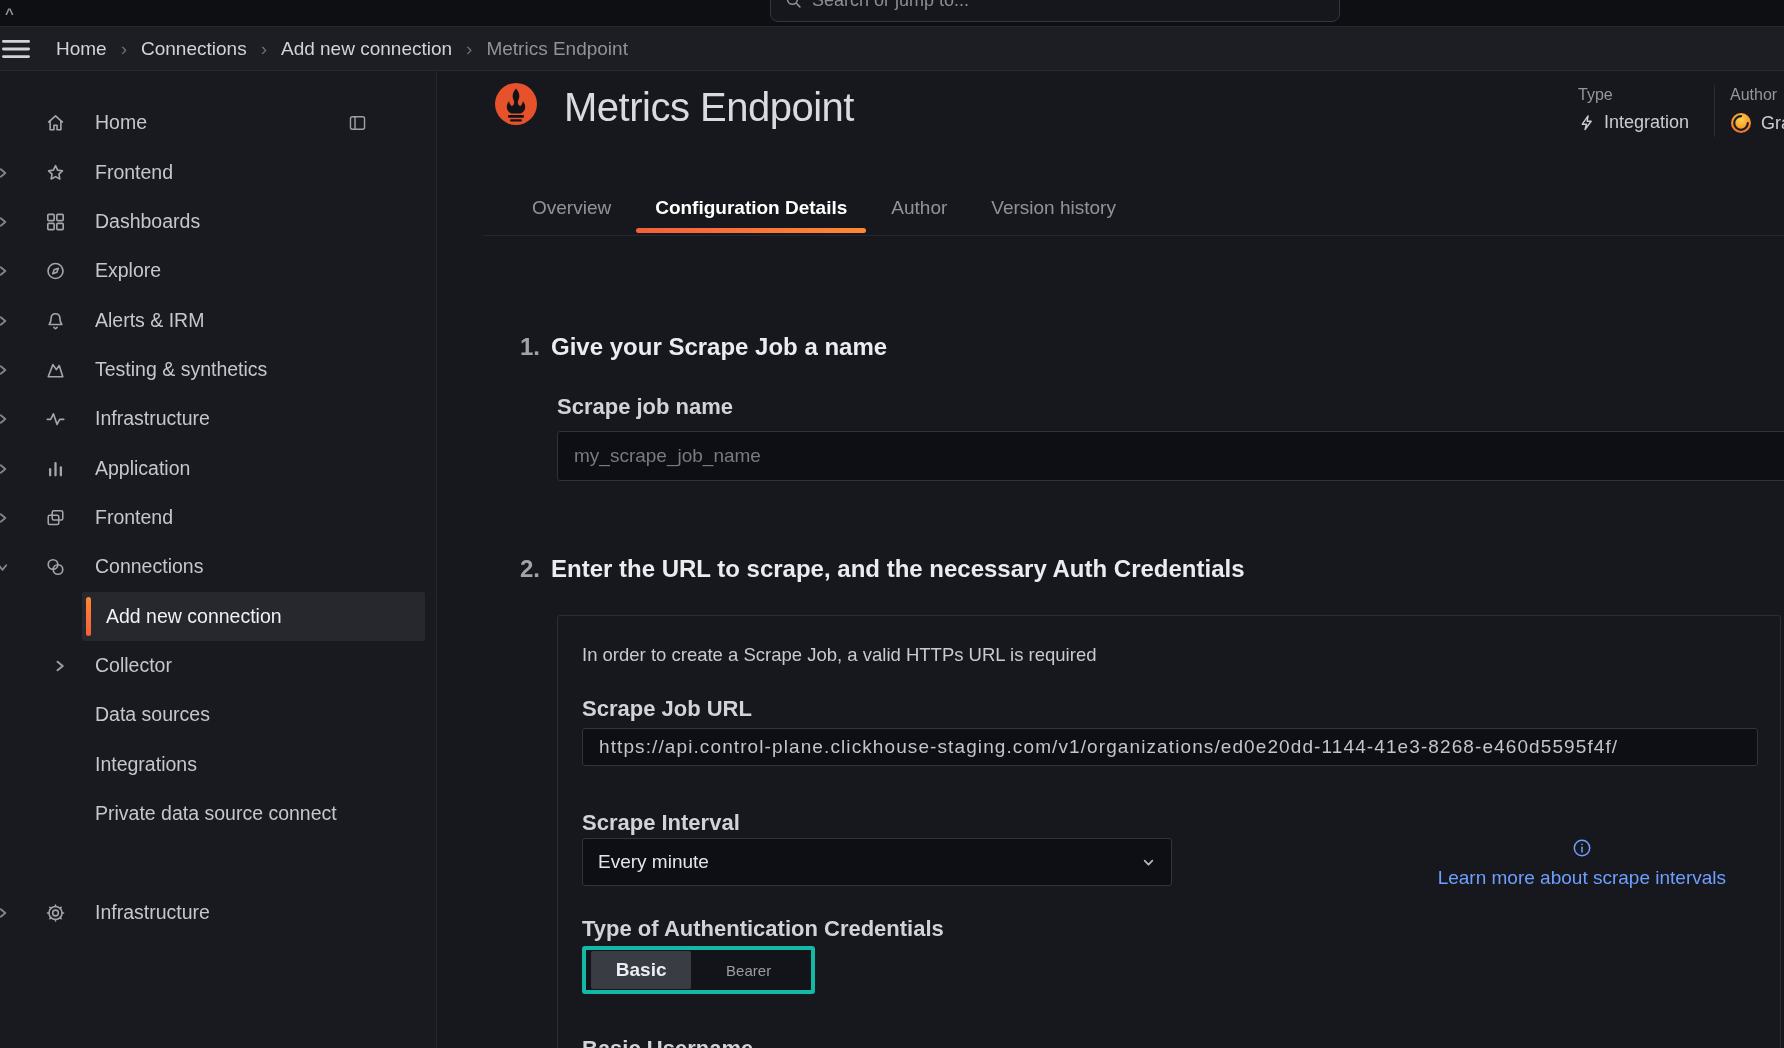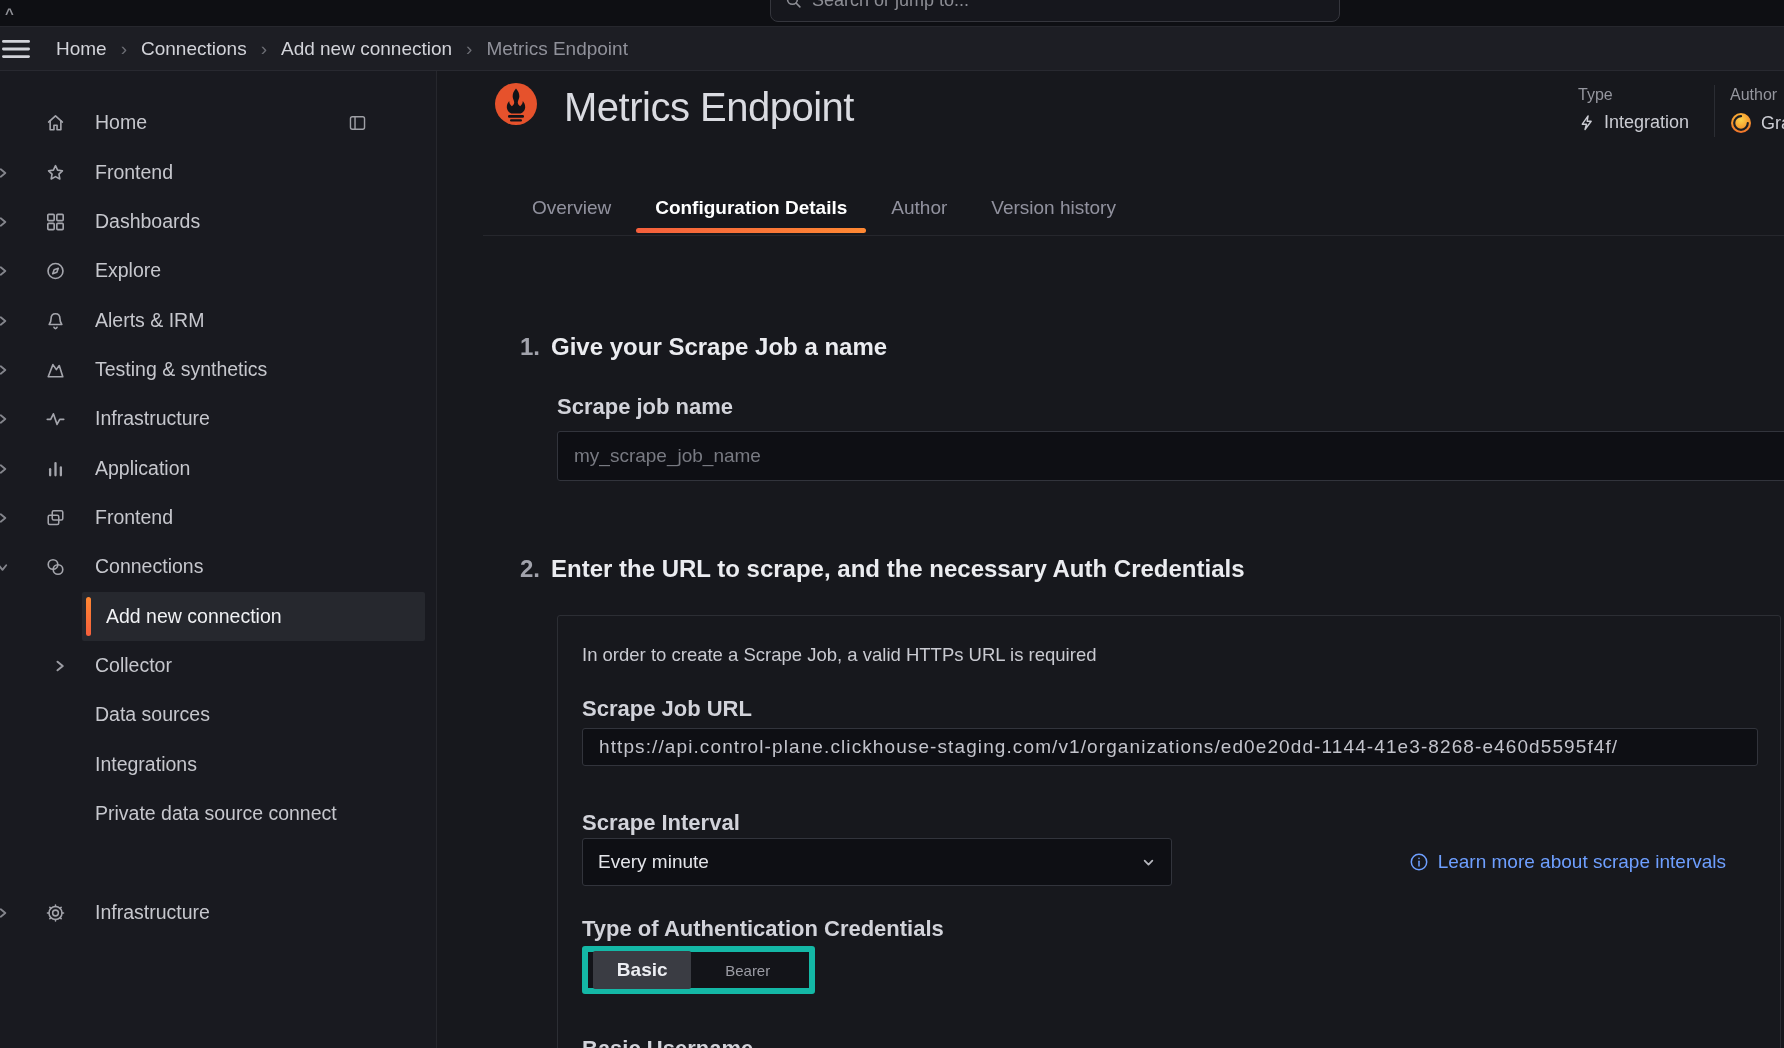--- a/index.html
+++ b/index.html
@@ -89,25 +89,25 @@
     border:1px solid #2c2e34; border-radius:3px; }
   .p-info { position:absolute; left:24px; top:28px; font-size:18.5px; color:#c9cad1; white-space:nowrap; }
   .p-url-label { left:24px; top:80px; }
   .p-url-input { position:absolute; left:24px; top:112px; width:1176px; height:38px;
     font-size:19px; letter-spacing:1.1px; color:#c3c4cc; }
   .p-int-label { left:24px; top:194px; }
   .p-select { position:absolute; left:24px; top:222px; width:590px; height:48px;
     background:#0e0f14; border:1px solid #32343c; border-radius:3px;
     display:flex; align-items:center; justify-content:space-between; padding:0 15px; cursor:pointer; }
   .p-select .selval { font-size:19px; font-weight:400; color:#e4e5ea; }
-  .p-link { position:absolute; top:222px; right:54px; height:48px; display:flex; align-items:center; gap:9px; cursor:pointer; }
+  .p-link { position:absolute; top:222px; right:54px; height:48px; display:flex; align-items:center; gap:9px; cursor:pointer;flex-direction:column; }
   .p-link .ltext { font-size:19px; font-weight:500; color:#6e9fff; white-space:nowrap; }
   .p-auth-label { left:24px; top:300px; }
   .p-toggle { position:absolute; left:24px; top:330px; width:233px; height:48px;
-    background:#131419; border:6px solid #14b8a6; border-radius:3px;
+    background:#131419; border:4px solid #14b8a6; border-radius:3px;
     display:flex; align-items:center; padding:0 5px; }
   .seg { height:38px; display:flex; align-items:center; justify-content:center; border-radius:2px; cursor:pointer; }
   .seg-basic { width:104px; background:#3a3c43; color:#eceef2; font-size:19px; font-weight:600; }
   .seg-bearer { width:119px; color:#9b9ca4; font-size:15px; font-weight:500; }
   .p-user-label { left:24px; top:420px; }
 </style>
 </head>
 <body>
 
 <div class="topstrip">

